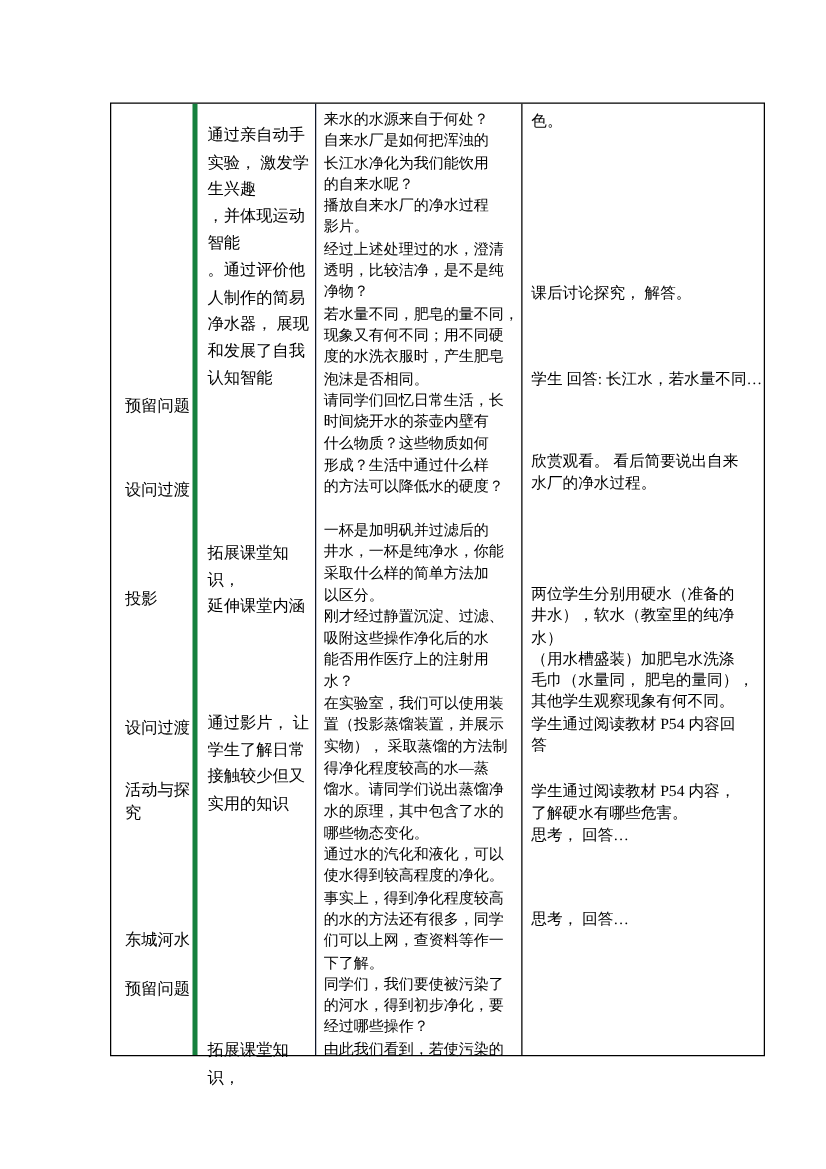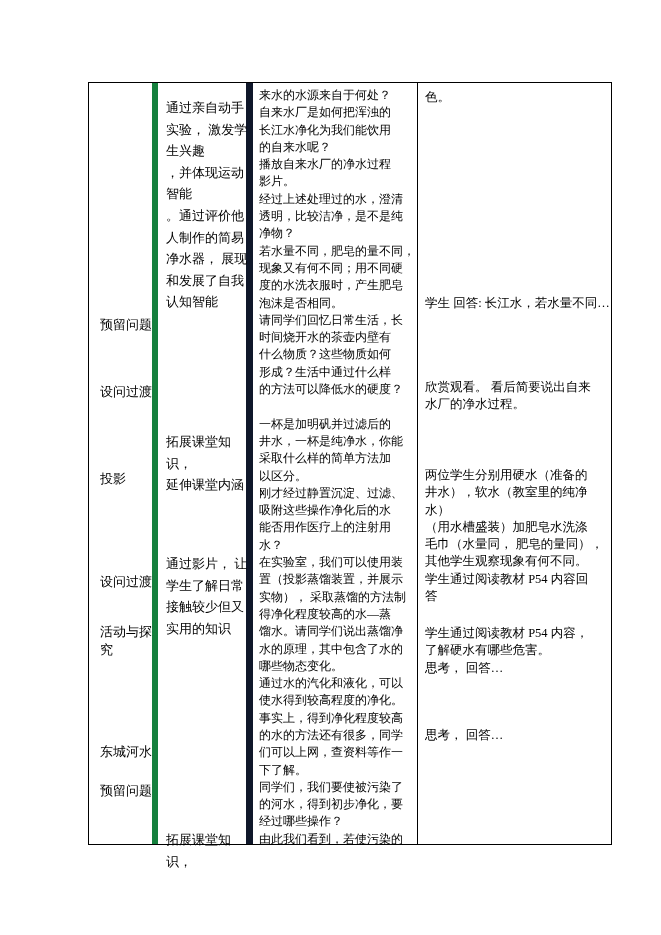--- a/index.html
+++ b/index.html
@@ -7,22 +7,22 @@
     width:661px;height:935px;position:relative;background:#ffffff;
     font-family:"Liberation Serif","DejaVu Serif",serif;color:#000000;
     overflow:hidden;
   }
   .sheet{position:absolute;left:0;top:0;width:661px;height:935px;background:#ffffff;}
   .lesson-table{
     position:absolute;left:88px;top:82px;width:522px;height:761px;
     border:1px solid #000000;box-sizing:content-box;
   }
   .col{position:absolute;top:0;height:100%;box-sizing:border-box;}
-  .col-stage  {left:0;   width:69px; border-right:6px solid #15803d;}
-  .col-intent {left:69px; width:95px; border-right:7px solid #0f172a;}
+  .col-stage  {left:0;   width:69px; border-right:4px solid #15803d;}
+  .col-intent {left:69px; width:95px; border-right:1px solid #0f172a;}
   .col-teacher{left:164px;width:165px;border-right:1px solid #000;}
   .col-student{left:329px;width:193px;}
   .block{position:absolute;white-space:pre-line;}
   .col-stage .block{
     left:11px;width:57px;font-size:13px;line-height:18px;
   }
   .col-intent .block{
     left:8px;width:86px;font-size:13px;line-height:21.6px;
   }
   .col-teacher .block{
@@ -55,21 +55,21 @@
 生兴趣
 ，并体现运动
 智能
 。通过评价他
 人制作的简易
 净水器， 展现
 和发展了自我
 认知智能</div>
       <div class="block" style="top:348px">拓展课堂知识，
 延伸课堂内涵</div>
-      <div class="block" style="top:470px">通过影片， 让
+      <div class="block" style="top:484px">通过影片， 让
 学生了解日常
 接触较少但又
 实用的知识</div>
       <div class="block" style="top:746px">拓展课堂知识，</div>
     </div>
 
     <div class="col col-teacher">
       <div class="block" style="top:4px">来水的水源来自于何处？
 自来水厂是如何把浑浊的
 长江水净化为我们能饮用
@@ -111,22 +111,23 @@
 们可以上网，查资料等作一
 下了解。
 同学们，我们要使被污染了
 的河水，得到初步净化，要
 经过哪些操作？
 由此我们看到，若使污染的</div>
     </div>
 
     <div class="col col-student">
       <div class="block" style="top:6px">色。</div>
+      <div class="block" style="top:143px">课后讨论探究， 解答。</div>
       <div class="block" style="top:212px">学生 回答: 长江水，若水量不同…</div>
-      <div class="block" style="top:296px">欣赏观看。 看后简要说出自来
+      <div class="block" style="top:278px">欣赏观看。 看后简要说出自来
 水厂的净水过程。</div>
       <div class="block" style="top:384px">两位学生分别用硬水（准备的
 井水），软水（教室里的纯净水）
 （用水槽盛装）加肥皂水洗涤
 毛巾（水量同， 肥皂的量同），
 其他学生观察现象有何不同。
 学生通过阅读教材 P54 内容回
 答</div>
       <div class="block" style="top:542px">学生通过阅读教材 P54 内容，
 了解硬水有哪些危害。

